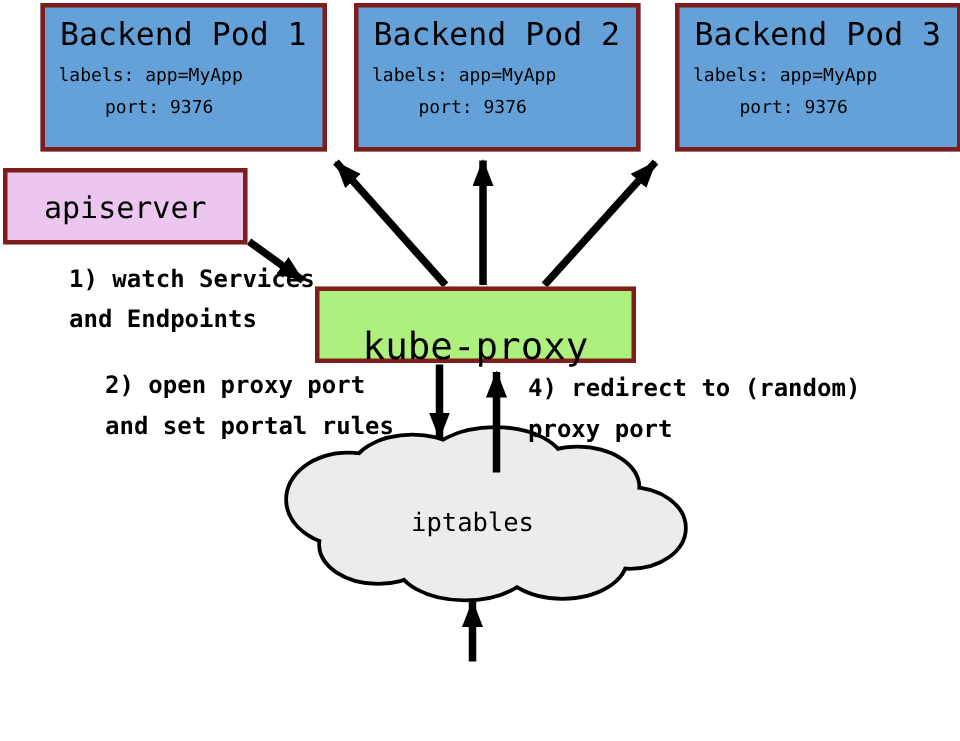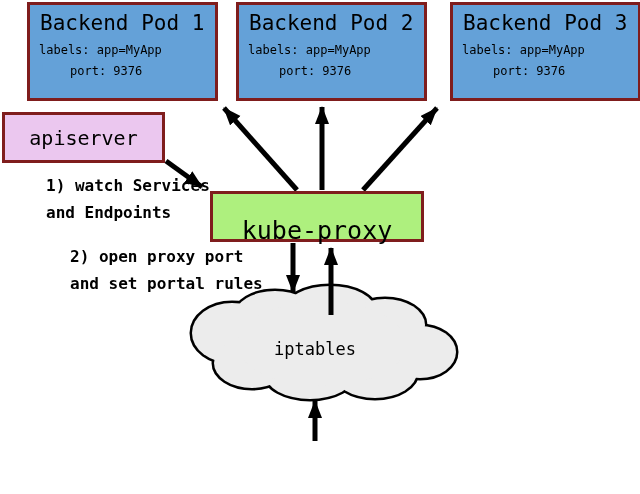--- a/index.html
+++ b/index.html
@@ -116,14 +116,16 @@
     <span class="kubeproxy-label">kube-proxy</span>
   </div>
 
   <div class="iptables-label">iptables</div>
 
 
   <div class="annotation step1">1) watch Services
 and Endpoints</div>
   <div class="annotation step2">2) open proxy port
 and set portal rules</div>
+  <div class="annotation step4">4) redirect to (random)
+proxy port</div>
 
 </div>
 
 </body></html>

